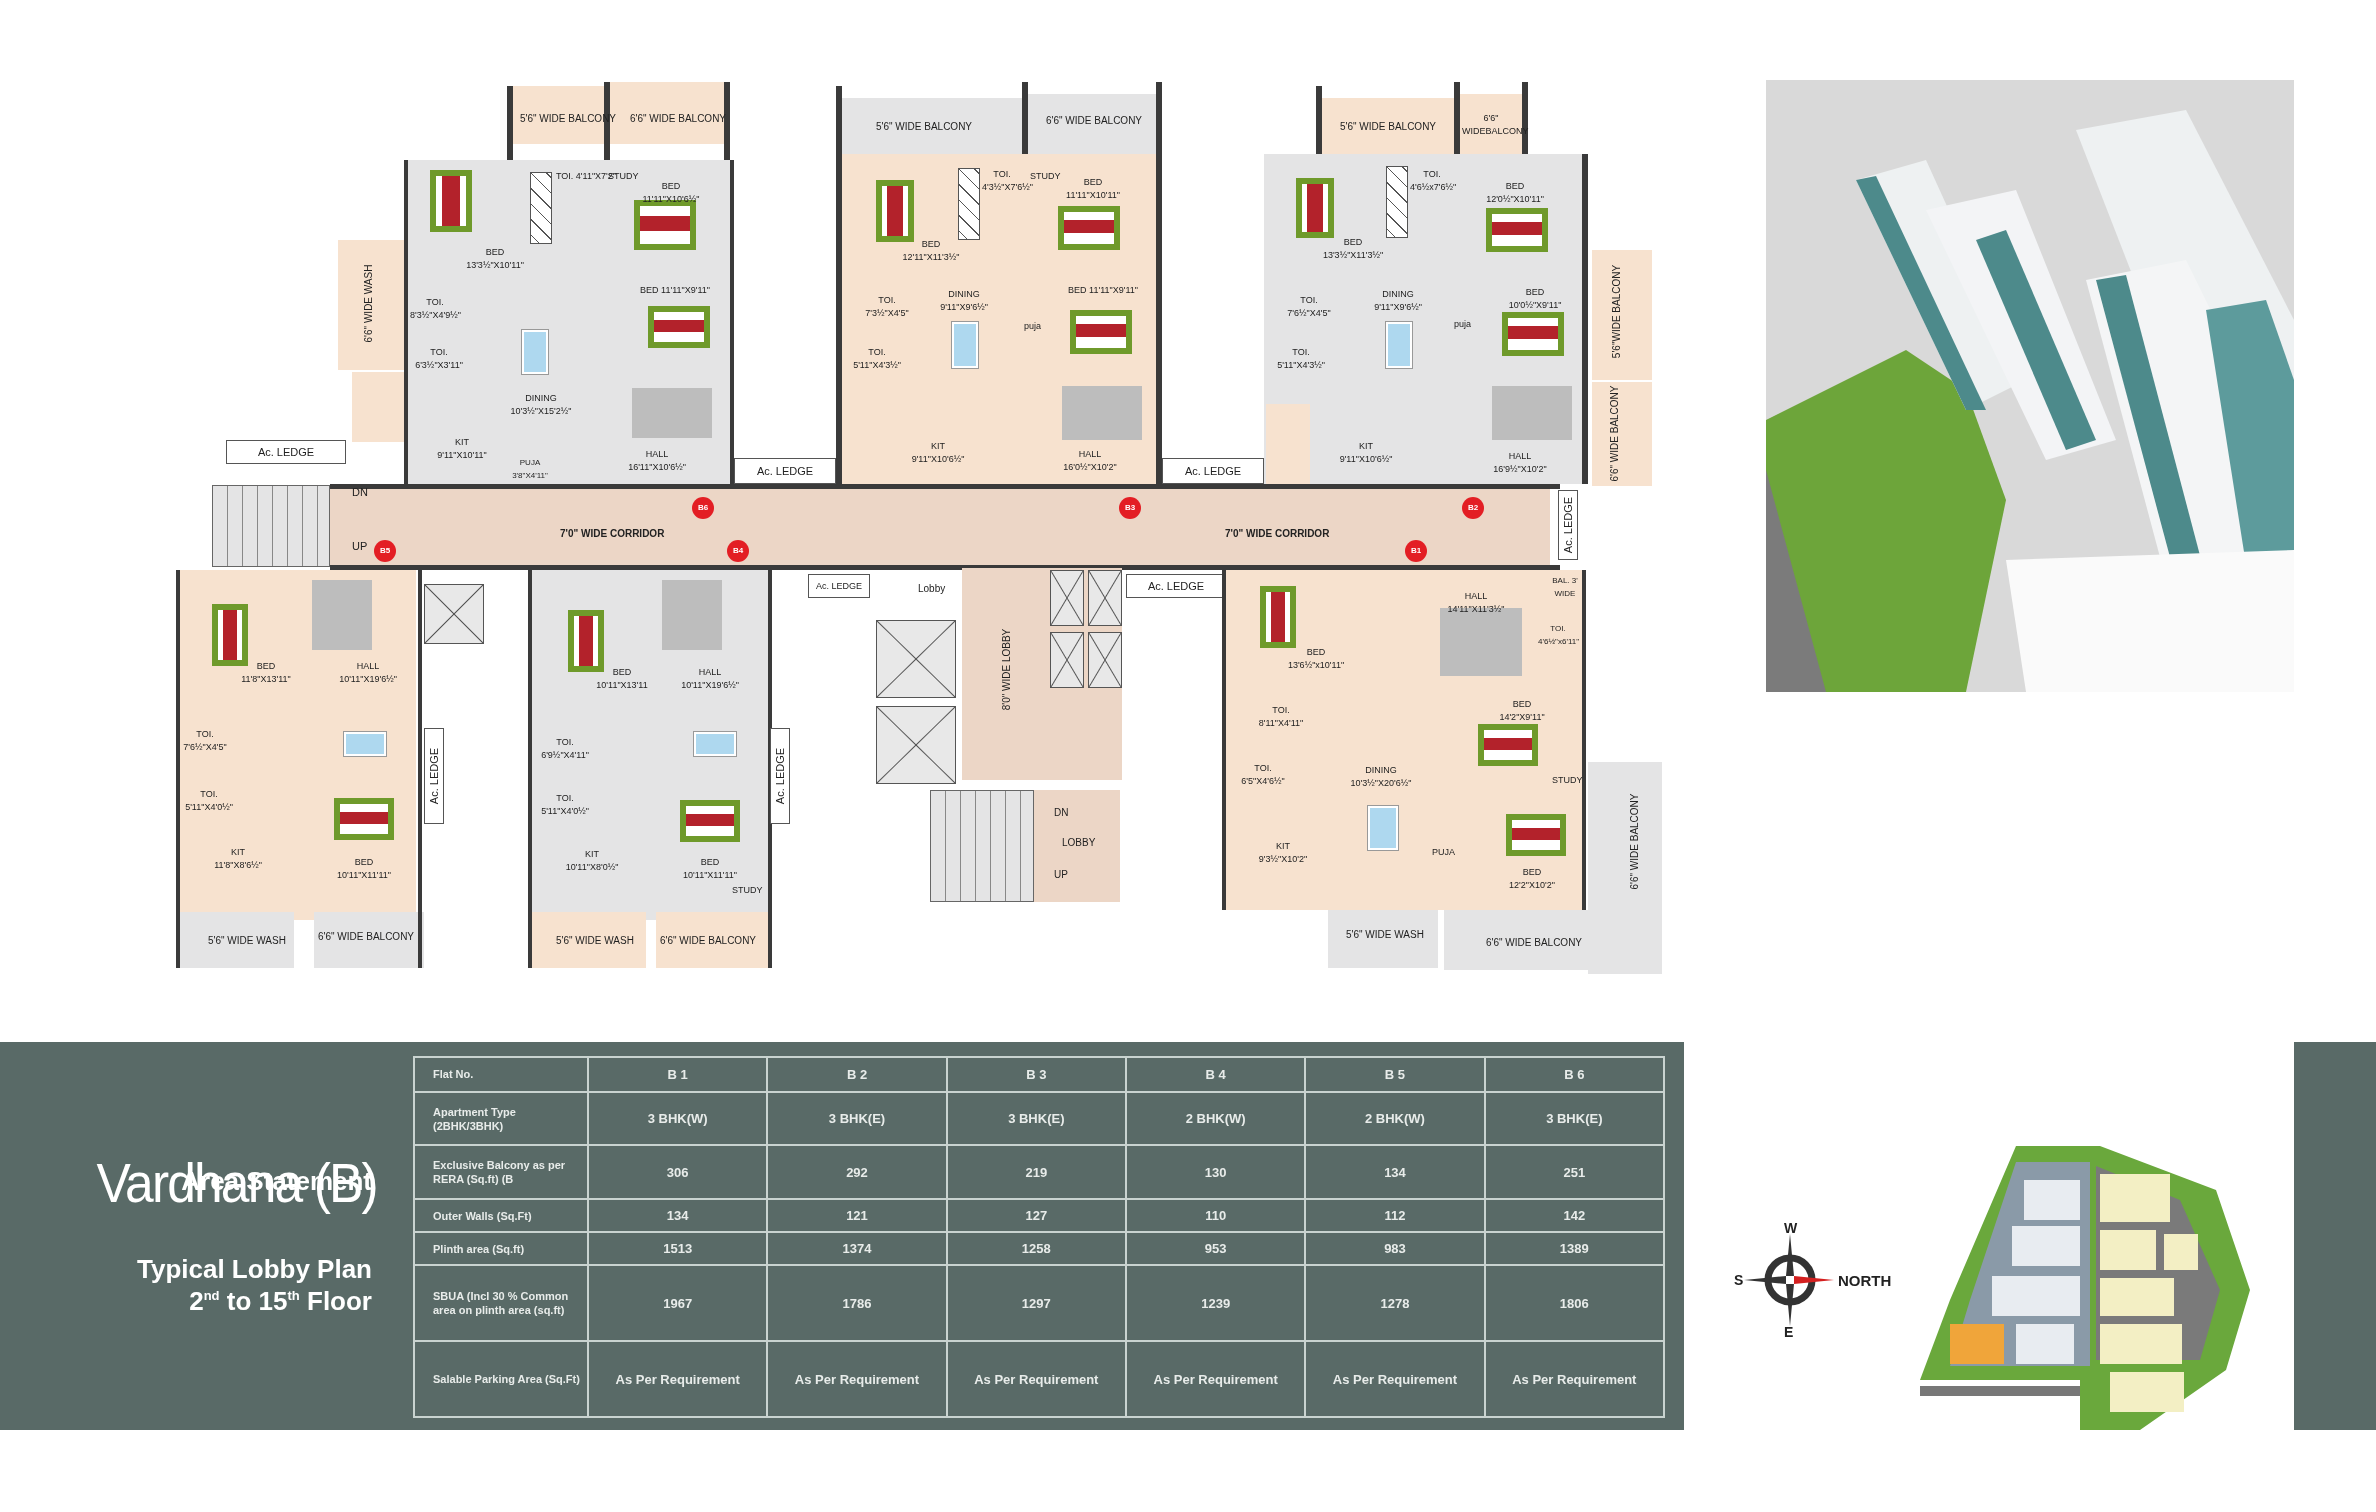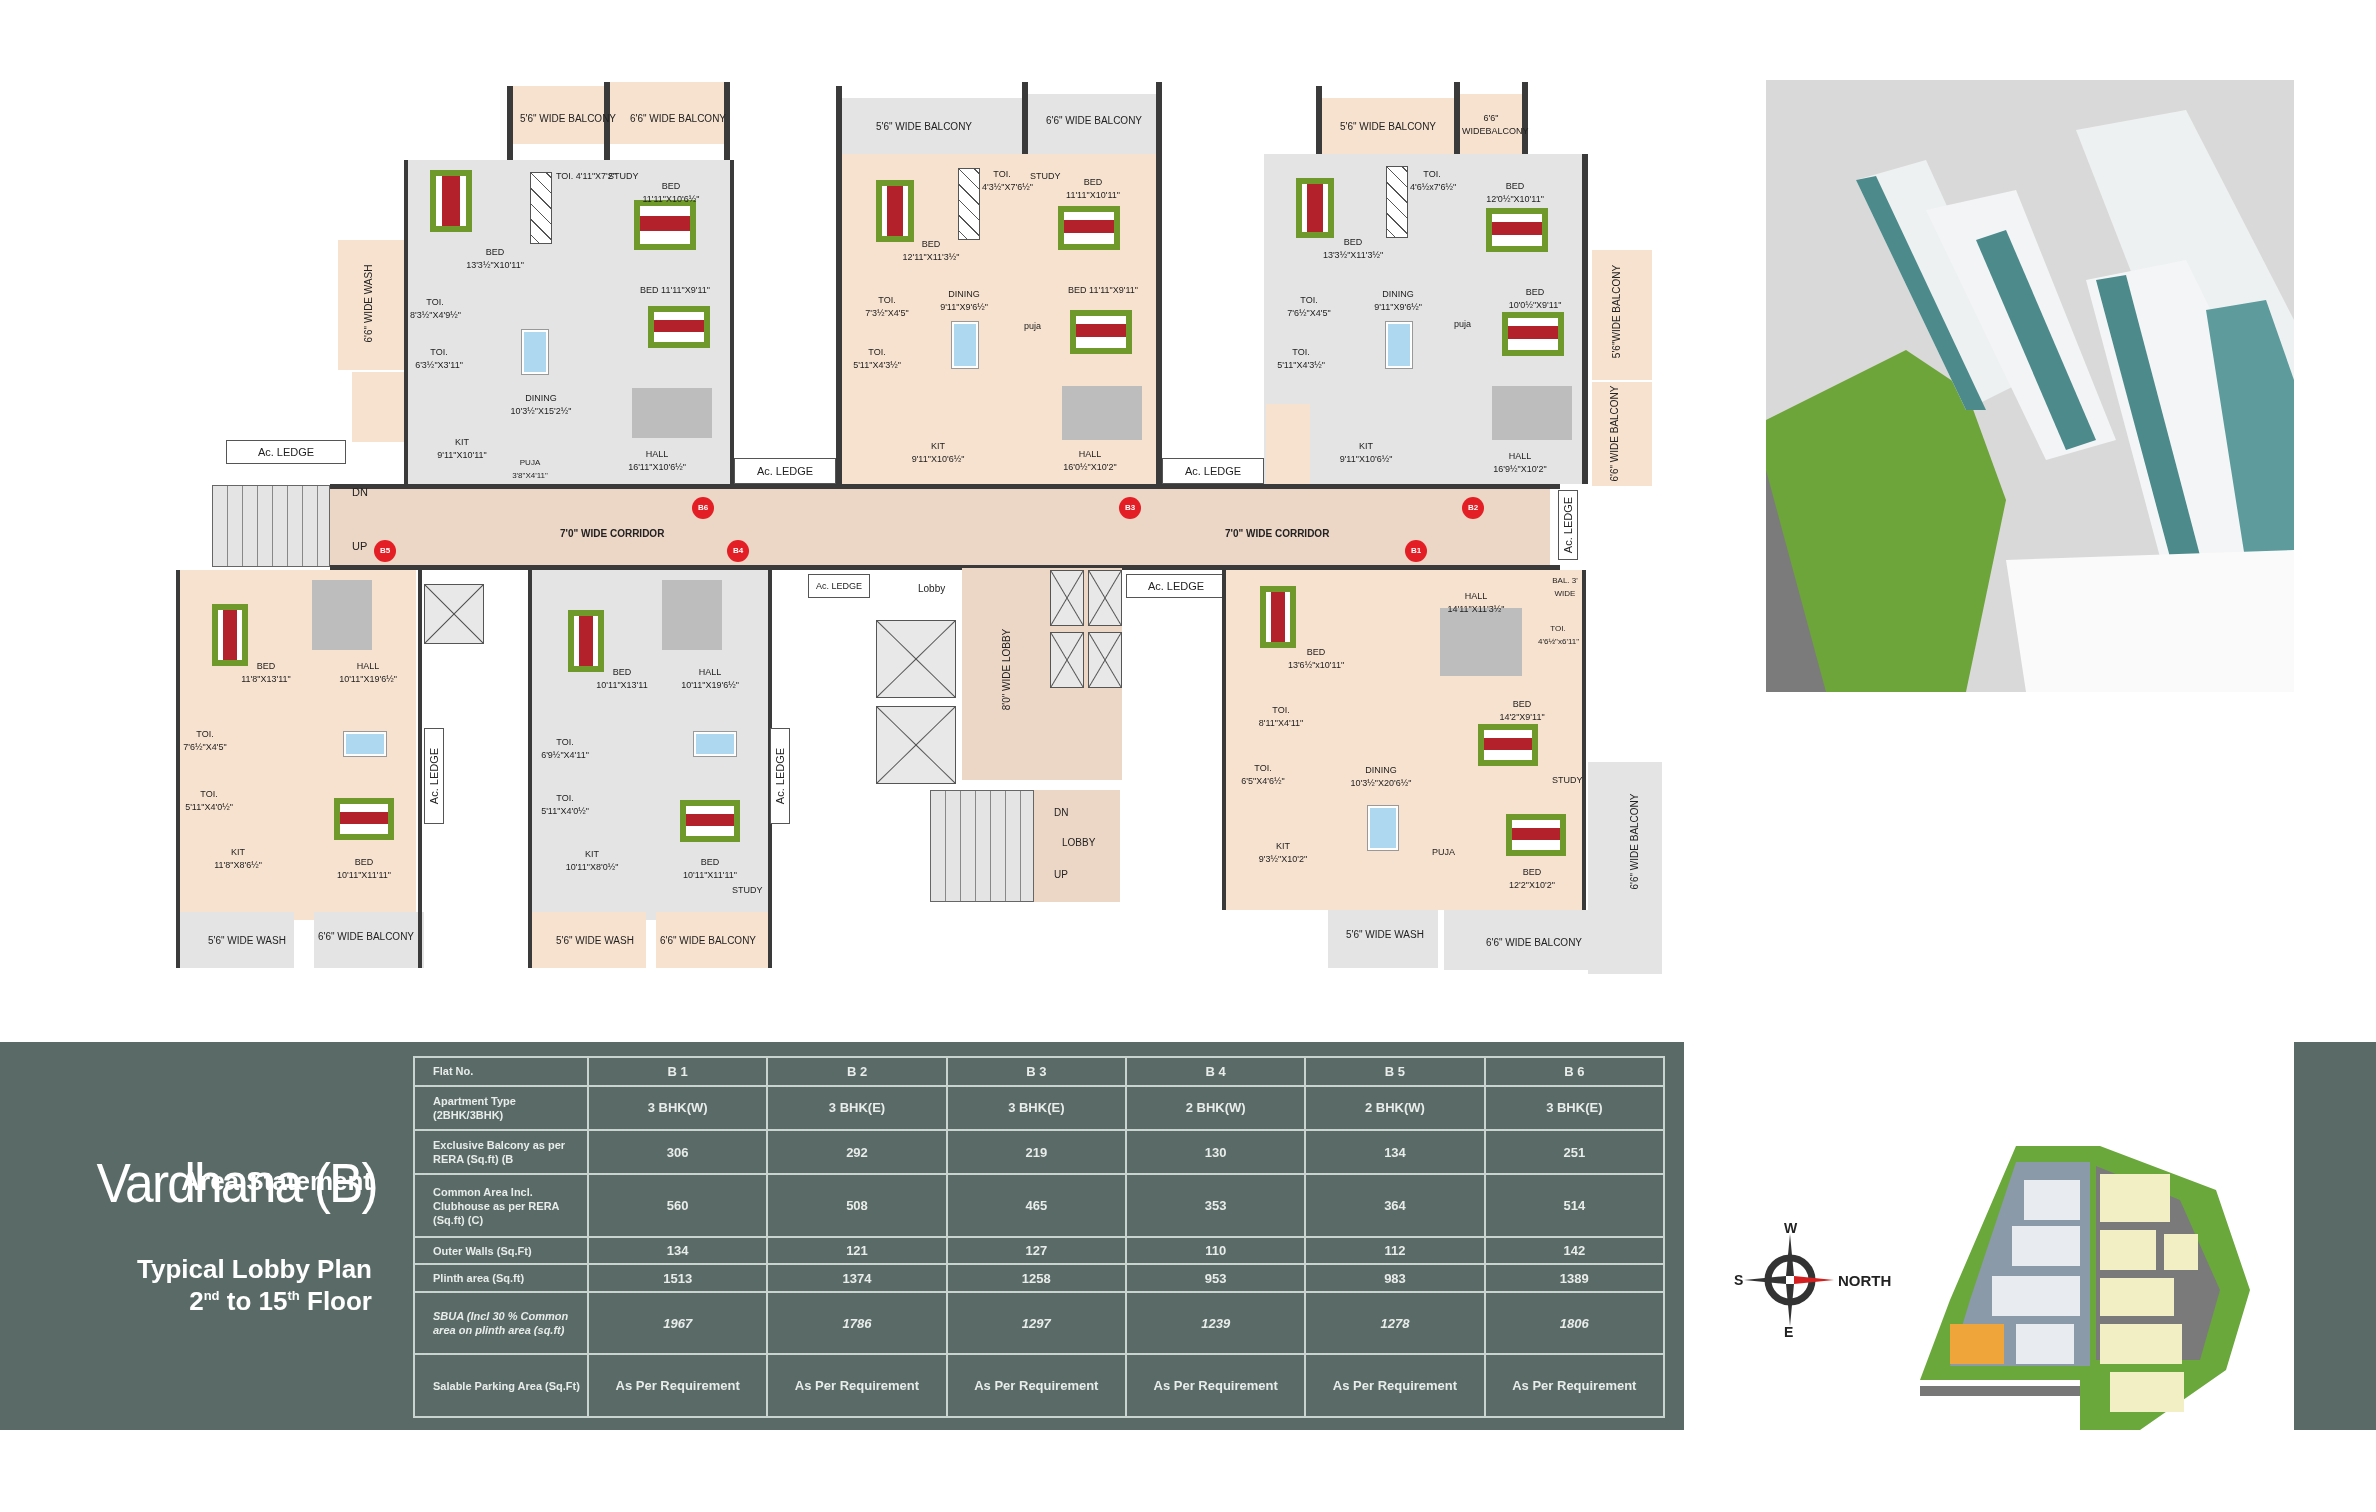--- a/index.html
+++ b/index.html
@@ -296,48 +296,39 @@
   </tr>
   <tr style="height:34px;">
     <td class="rh">Exclusive Balcony as per RERA (Sq.ft) (B</td>
     <td>306</td>
     <td>292</td>
     <td>219</td>
     <td>130</td>
     <td>134</td>
     <td>251</td>
   </tr>
-  <tr style="height:46px;">
-    <td class="rh">Common Area Incl. Clubhouse as per RERA (Sq.ft) (C)</td>
-    <td>560</td>
-    <td>508</td>
-    <td>465</td>
-    <td>353</td>
-    <td>364</td>
-    <td>514</td>
-  </tr>
   <tr style="height:20px;">
     <td class="rh">Outer Walls (Sq.Ft)</td>
     <td>134</td>
     <td>121</td>
     <td>127</td>
     <td>110</td>
     <td>112</td>
     <td>142</td>
   </tr>
   <tr style="height:20px;">
     <td class="rh">Plinth area (Sq.ft)</td>
     <td>1513</td>
     <td>1374</td>
     <td>1258</td>
     <td>953</td>
     <td>983</td>
     <td>1389</td>
   </tr>
-  <tr style="height:48px;font-style:italic;">
+  <tr style="height:48px;">
     <td class="rh">SBUA (Incl 30 % Common area on plinth area (sq.ft)</td>
     <td>1967</td>
     <td>1786</td>
     <td>1297</td>
     <td>1239</td>
     <td>1278</td>
     <td>1806</td>
   </tr>
   <tr style="height:48px;">
     <td class="rh">Salable Parking Area (Sq.Ft)</td>

